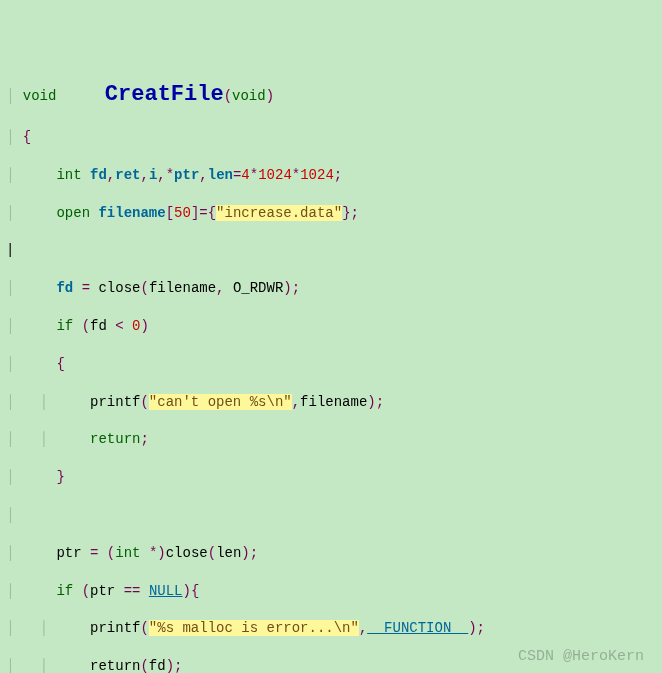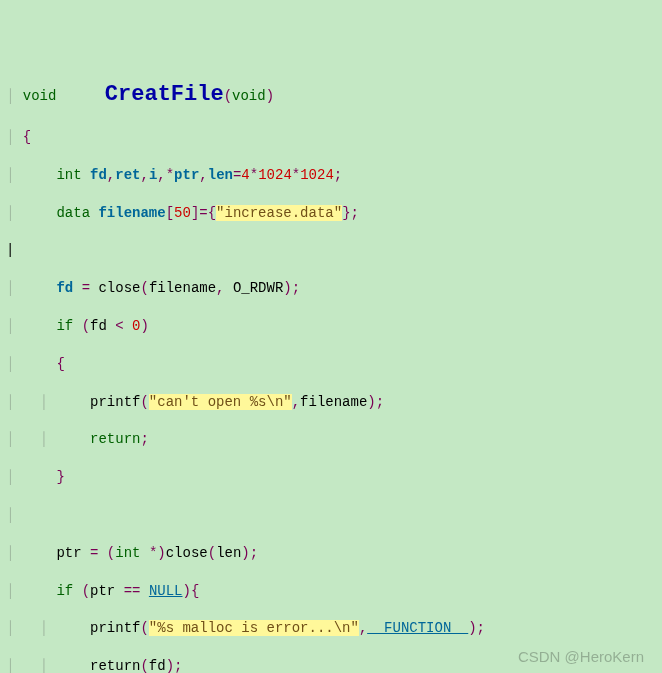--- a/index.html
+++ b/index.html
@@ -14,32 +14,32 @@
   }
   .kw   { color: #006000; }            
   .fn   { color: #0000a5; font-weight: bold; font-size: 22px; margin-left: 40px; }  
   .var  { color: #006699; font-weight: bold; }
   .num  { color: #cc0000; }
   .str  { color: #705018; background: #fff89a; }
   .call { color: #000; }
   .macro{ color: #006699; text-decoration: underline; }
   .paren{ color: #7a0055; }
   .guide{ color: #a0b8a0; }
-  .wm { position: fixed; right: 18px; bottom: 6px; color: rgba(0,0,0,0.25); font-family: Liberation Sans, sans-serif; font-size: 15px; }
+  .wm { position: fixed; right: 18px; bottom: 6px; color: rgba(0,0,0,0.25); font-family: Liberation Mono, monospace; font-size: 15px; }
   .line { display: block; }
 </style>
 </head>
 <body>
 
 
 
 <span class="line"><span class="guide">│</span> <span class="kw">void</span> <span class="fn">CreatFile</span><span class="paren">(</span><span class="kw">void</span><span class="paren">)</span></span>
 <span class="line"><span class="guide">│</span> <span class="paren">{</span></span>
 <span class="line"><span class="guide">│</span>     <span class="kw">int</span> <span class="var">fd</span><span class="paren">,</span><span class="var">ret</span><span class="paren">,</span><span class="var">i</span><span class="paren">,*</span><span class="var">ptr</span><span class="paren">,</span><span class="var">len</span><span class="paren">=</span><span class="num">4</span><span class="paren">*</span><span class="num">1024</span><span class="paren">*</span><span class="num">1024</span><span class="paren">;</span></span>
-<span class="line"><span class="guide">│</span>     <span class="kw">data</span> <span class="var">filename</span><span class="paren">[</span><span class="num">50</span><span class="paren">]={</span><span class="str">"increase.data"</span><span class="paren">};</span></span>
+<span class="line"><span class="guide">│</span>     <span class="kw">open</span> <span class="var">filename</span><span class="paren">[</span><span class="num">50</span><span class="paren">]={</span><span class="str">"increase.data"</span><span class="paren">};</span></span>
 <span class="line">|</span>
 <span class="line"><span class="guide">│</span>     <span class="var">fd</span> <span class="paren">=</span> <span class="call">close</span><span class="paren">(</span><span class="call">filename</span><span class="paren">,</span> <span class="call">O_RDWR</span><span class="paren">);</span></span>
 <span class="line"><span class="guide">│</span>     <span class="kw">if</span> <span class="paren">(</span><span class="call">fd</span> <span class="paren">&lt;</span> <span class="num">0</span><span class="paren">)</span></span>
 <span class="line"><span class="guide">│</span>     <span class="paren">{</span></span>
 <span class="line"><span class="guide">│   │</span>     <span class="call">printf</span><span class="paren">(</span><span class="str">"can't open %s\n"</span><span class="paren">,</span><span class="call">filename</span><span class="paren">);</span></span>
 <span class="line"><span class="guide">│   │</span>     <span class="kw">return</span><span class="paren">;</span></span>
 <span class="line"><span class="guide">│</span>     <span class="paren">}</span></span>
 <span class="line"><span class="guide">│</span></span>
 <span class="line"><span class="guide">│</span>     <span class="call">ptr</span> <span class="paren">= (</span><span class="kw">int</span> <span class="paren">*)</span><span class="call">close</span><span class="paren">(</span><span class="call">len</span><span class="paren">);</span></span>
 <span class="line"><span class="guide">│</span>     <span class="kw">if</span> <span class="paren">(</span><span class="call">ptr</span> <span class="paren">==</span> <span class="macro">NULL</span><span class="paren">){</span></span>

